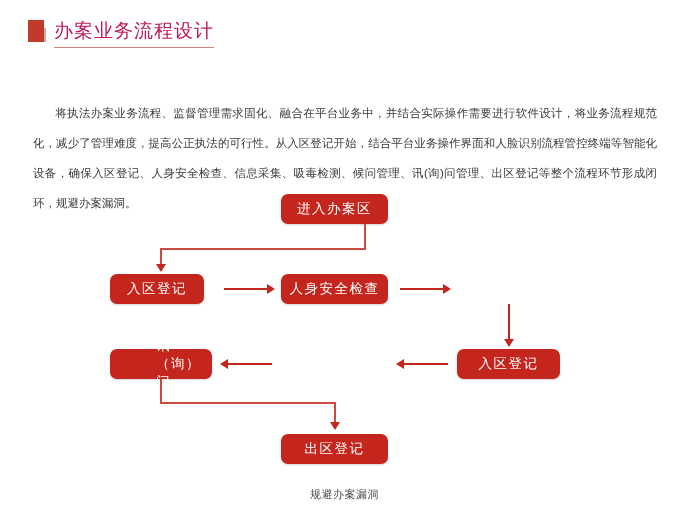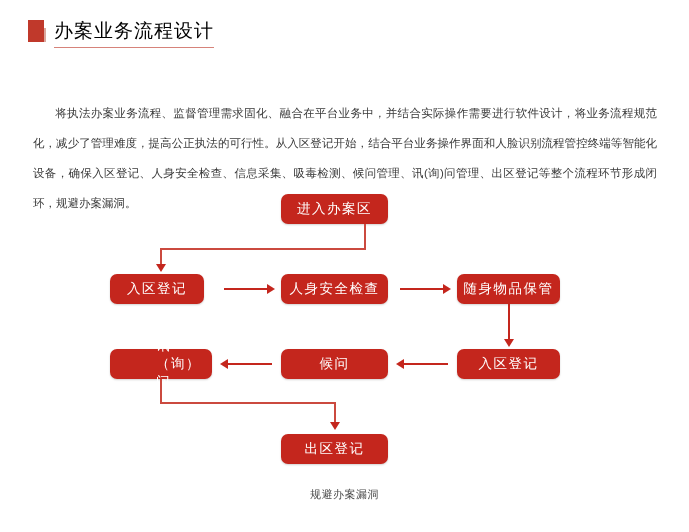--- a/index.html
+++ b/index.html
@@ -7,21 +7,21 @@
     width:689px;height:532px;background:#ffffff;
     font-family:"Liberation Sans","DejaVu Sans",sans-serif;
     overflow:hidden;position:relative;
   }
   
   .title-block{position:absolute;left:28px;top:16px;width:420px;height:40px;}
   .title-marker{position:absolute;left:0;top:4px;width:16px;height:22px;background:#c0392b;}
   .title-marker-shadow{position:absolute;left:6px;top:12px;width:12px;height:14px;background:#dba79d;z-index:-1;}
   .title-text{
     position:absolute;left:26px;top:0px;
-    font-size:19px;color:#000000;letter-spacing:1px;
+    font-size:19px;color:#be185d;letter-spacing:1px;
     white-space:nowrap;line-height:30px;
     border-bottom:1px solid #d6837a;padding-bottom:1px;text-align:right;
   }
   
   .para{
     position:absolute;left:33px;top:98px;width:624px;
     font-size:11.5px;line-height:30px;color:#3a3a3a;
     text-align:justify;text-justify:inter-ideograph;
   }
   .para .indent{display:inline-block;width:22px;}
@@ -69,23 +69,21 @@
   <span class="title-text">办案业务流程设计</span>
 </div>
 
 <div class="para"><span class="indent"></span><span>将执法办案业务流程、监督管理需求固化、融合在平台业务中，并结合实际操作需要进行软件设计，将业务流程规范化，减少了管理难度，提高公正执法的可行性。从入区登记开始，结合平台业务操作界面和人脸识别流程管控终端等智能化设备，确保入区登记、人身安全检查、信息采集、吸毒检测、候问管理、讯(询)问管理、出区登记等整个流程环节形成闭环，规避办案漏洞。</span></div>
 
 <div class="flow">
 
   <div class="node" id="n-enter">进入办案区</div>
   <div class="node" id="n-reg">入区登记</div>
   <div class="node" id="n-safety">人身安全检查</div>
-  <div class="node" id="n-belong">随身物品保管</div>
   <div class="node" id="n-inquiry">讯（询）问</div>
-  <div class="node" id="n-wait">候问</div>
   <div class="node" id="n-info">入区登记</div>
   <div class="node" id="n-exit">出区登记</div>
 
   <div class="ln v thin" style="left:364px;top:44px;height:25px;"></div>
   <div class="ln h thin" style="left:160px;top:68px;width:206px;"></div>
   <div class="ln v thin" style="left:160px;top:68px;height:17px;"></div>
   <div class="arw down" style="left:156px;top:84px;"></div>
 
   <div class="ln h" style="left:224px;top:108px;width:44px;"></div>
   <div class="arw right" style="left:267px;top:104px;"></div>

